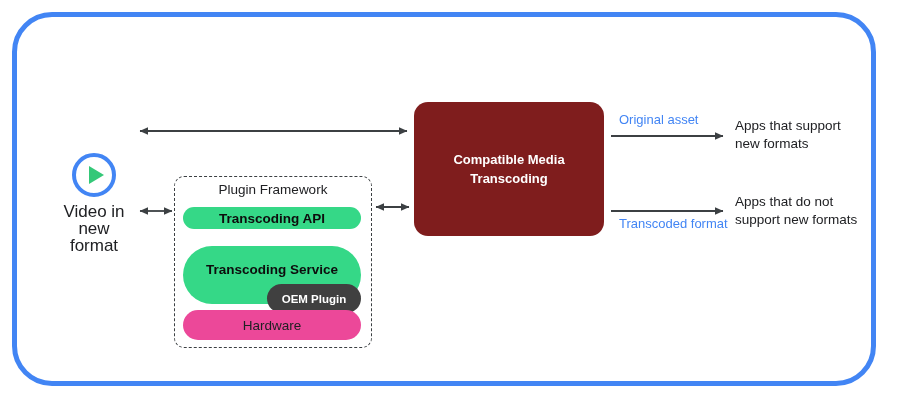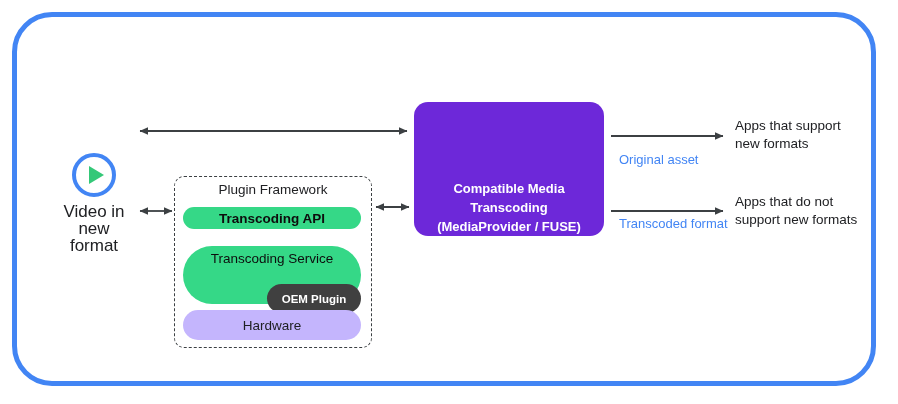--- a/index.html
+++ b/index.html
@@ -118,73 +118,73 @@
     color: #0d0d0d;
   }
   .pill-service {
     left: 183px;
     top: 246px;
     width: 178px;
     height: 58px;
     background: #35d887;
     border-radius: 30px;
     font-size: 13.5px;
-    font-weight: normal;
+    font-weight: bold;
     color: #0d0d0d;
     align-items: flex-start;
-    padding-top: 5px;
+    padding-top: 16px;
   }
   .pill-oem {
     left: 267px;
     top: 284px;
     width: 94px;
     height: 29px;
     background: #404040;
     font-size: 11.5px;
     font-weight: bold;
     color: #ffffff;
   }
   .pill-hardware {
     left: 183px;
     top: 310px;
     width: 178px;
     height: 30px;
-    background: #c4b5fd;
+    background: #ec4899;
     font-size: 13.5px;
     font-weight: normal;
     color: #202124;
   }
   
   .cmt-box {
     position: absolute;
     left: 414px;
     top: 102px;
     width: 190px;
     height: 134px;
-    background: #6d28d9;
+    background: #7f1d1d;
     border-radius: 14px;
     box-sizing: border-box;
     display: flex;
-    align-items: flex-end;
+    align-items: center;
     justify-content: center;
     text-align: center;
     color: #ffffff;
     font-size: 13px;
     font-weight: bold;
     line-height: 19px;
     padding: 0 16px;
   }
   
   .asset-label {
     position: absolute;
     font-size: 13px;
     color: #4285f4;
     white-space: nowrap;
   }
-  .label-original { left: 619px; top: 112px; margin-top: 40px; }
+  .label-original { left: 619px; top: 112px; }
   .label-transcoded { left: 619px; top: 216px; }
   .apps-label {
     position: absolute;
     font-size: 13.5px;
     line-height: 18px;
     color: #202124;
     white-space: nowrap;
   }
   .apps-support { left: 735px; top: 117px; }
   .apps-nosupport { left: 735px; top: 193px; }
@@ -243,21 +243,20 @@
   </div>
 
   <div class="pill pill-hardware">
     <span>Hardware</span>
   </div>
 
   <div class="cmt-box">
     <div>
       <span>Compatible Media</span><br>
       <span>Transcoding</span><br>
-      <span>(MediaProvider / FUSE)</span>
     </div>
   </div>
 
   <div class="asset-label label-original">Original asset</div>
   <div class="asset-label label-transcoded">Transcoded format</div>
 
   <div class="apps-label apps-support">
     <span>Apps that support</span><br>
     <span>new formats</span>
   </div>

